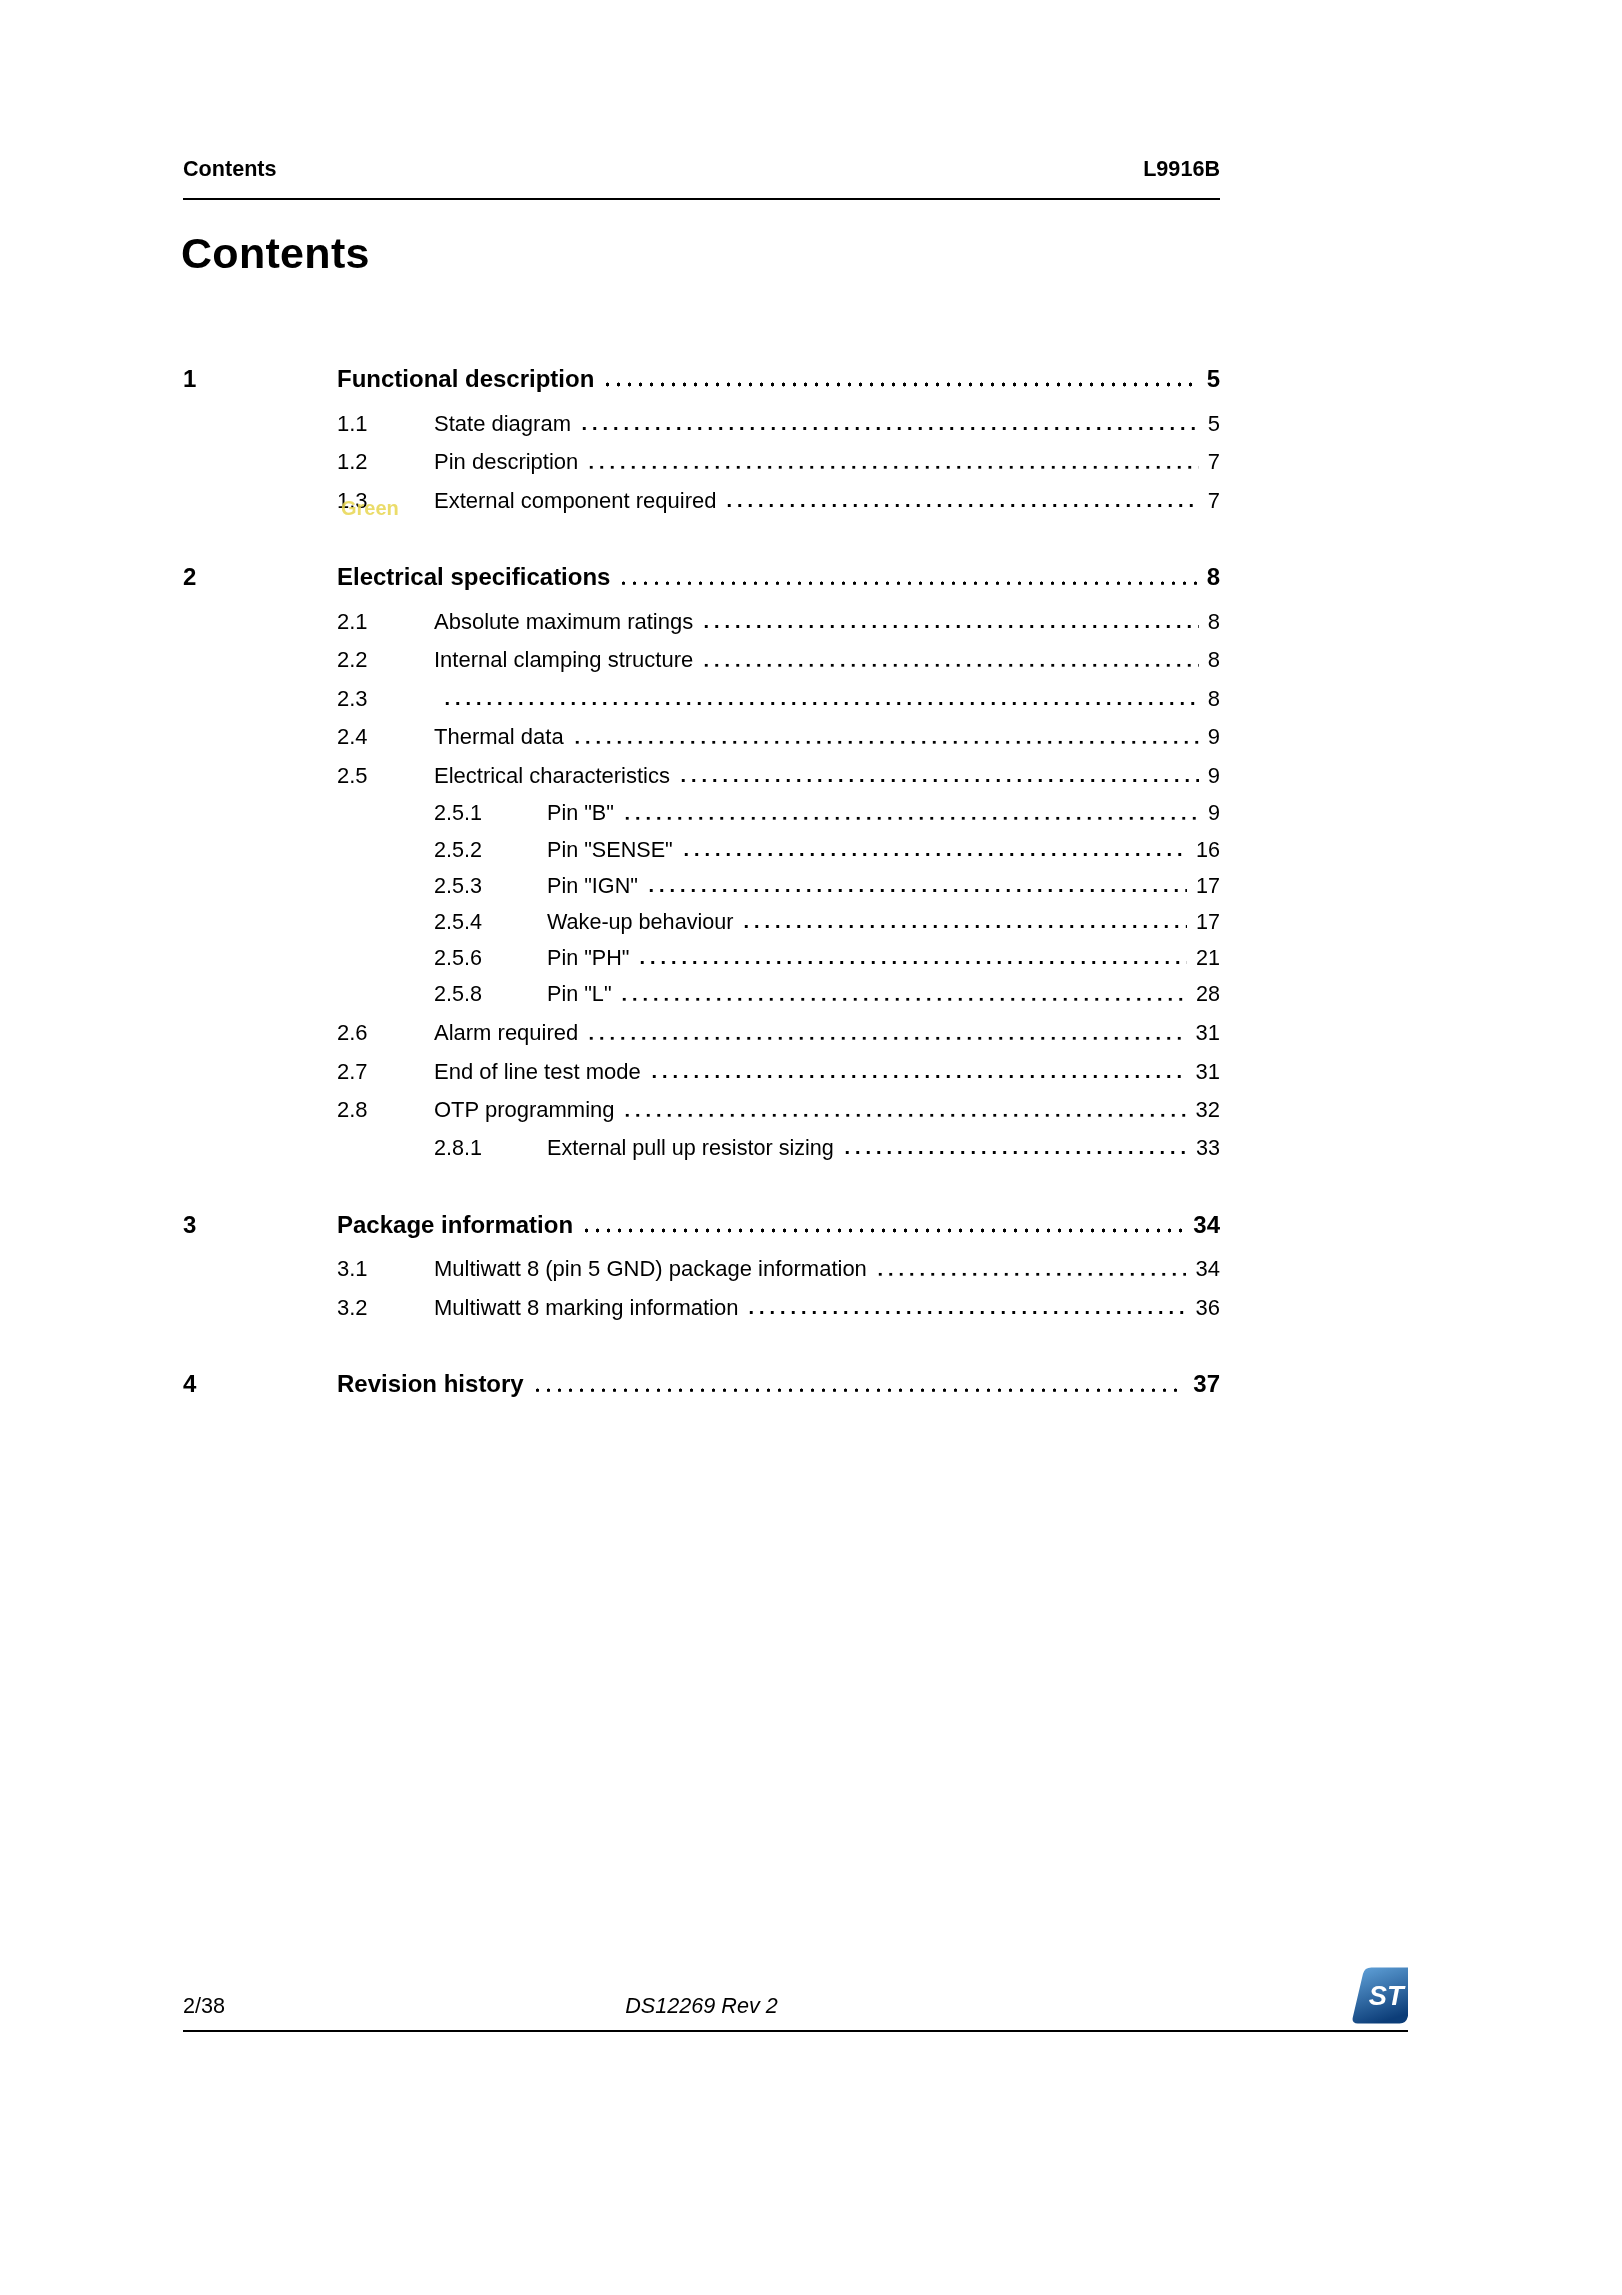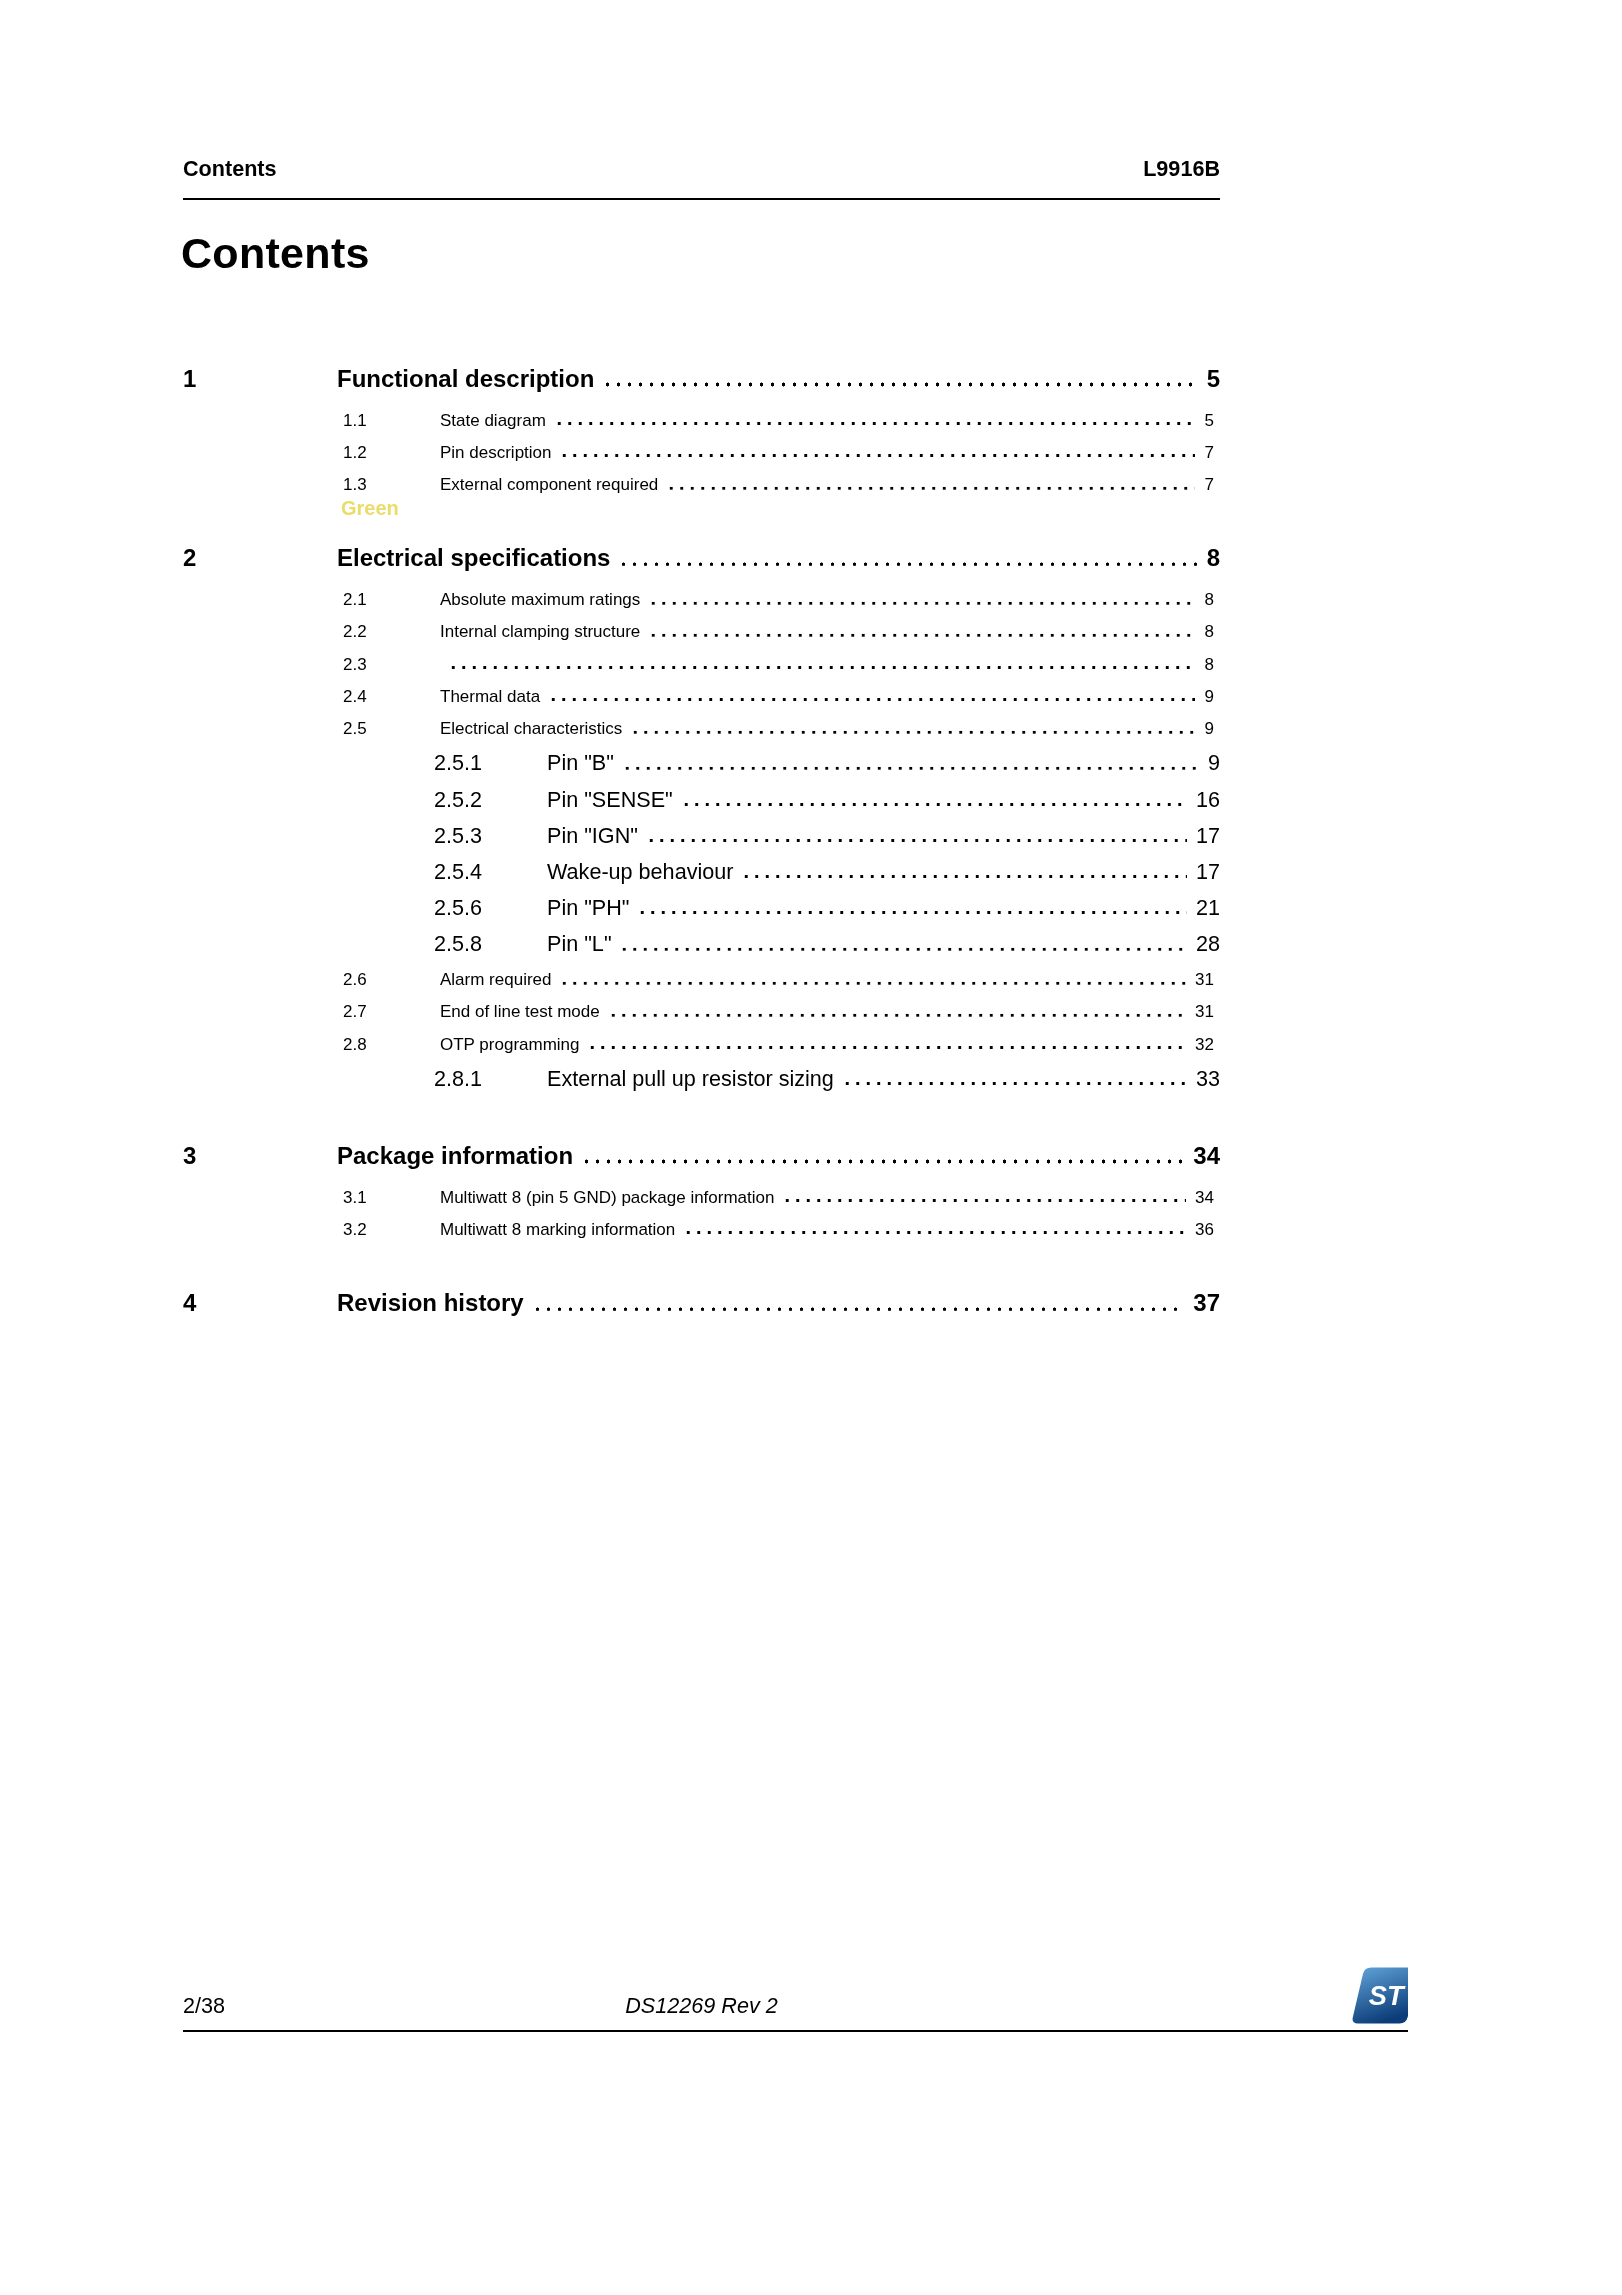--- a/index.html
+++ b/index.html
@@ -70,22 +70,22 @@
     margin-bottom: 15.7px;
   }
   .toc-row.l1:first-child { margin-top: 0; }
   .toc-row.l1 .num { width: 154px; }
   .toc-row.l1 .leader {
     background-image: radial-gradient(circle, #000 1.7px, transparent 2px);
     background-size: 11px 4.6px;
   }
 
   .toc-row.l2 {
-    font-size: 17px;
-    margin: 11px 6px;
+    font-size: 22px;
+    margin: 11px 0;
     padding-left: 154px;
   }
   .toc-row.l2 .num { width: 97px; }
 
   .toc-row.l3 {
     font-size: 21.6px;
     margin: 9.2px 0;
     padding-left: 251px;
     justify-content: flex-end;
   }

